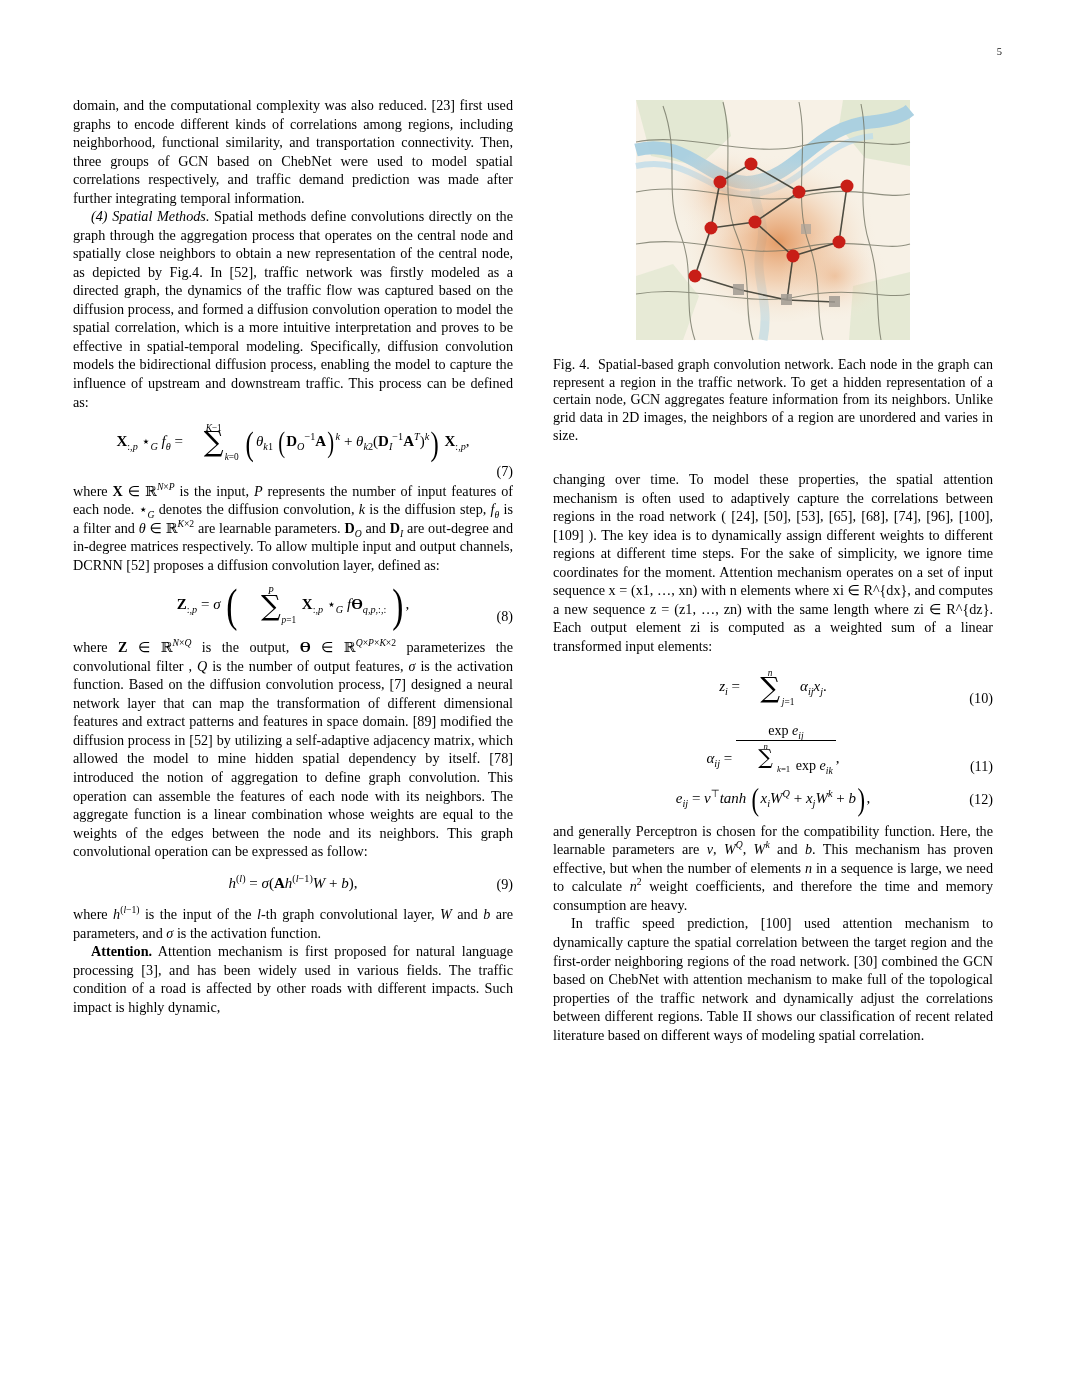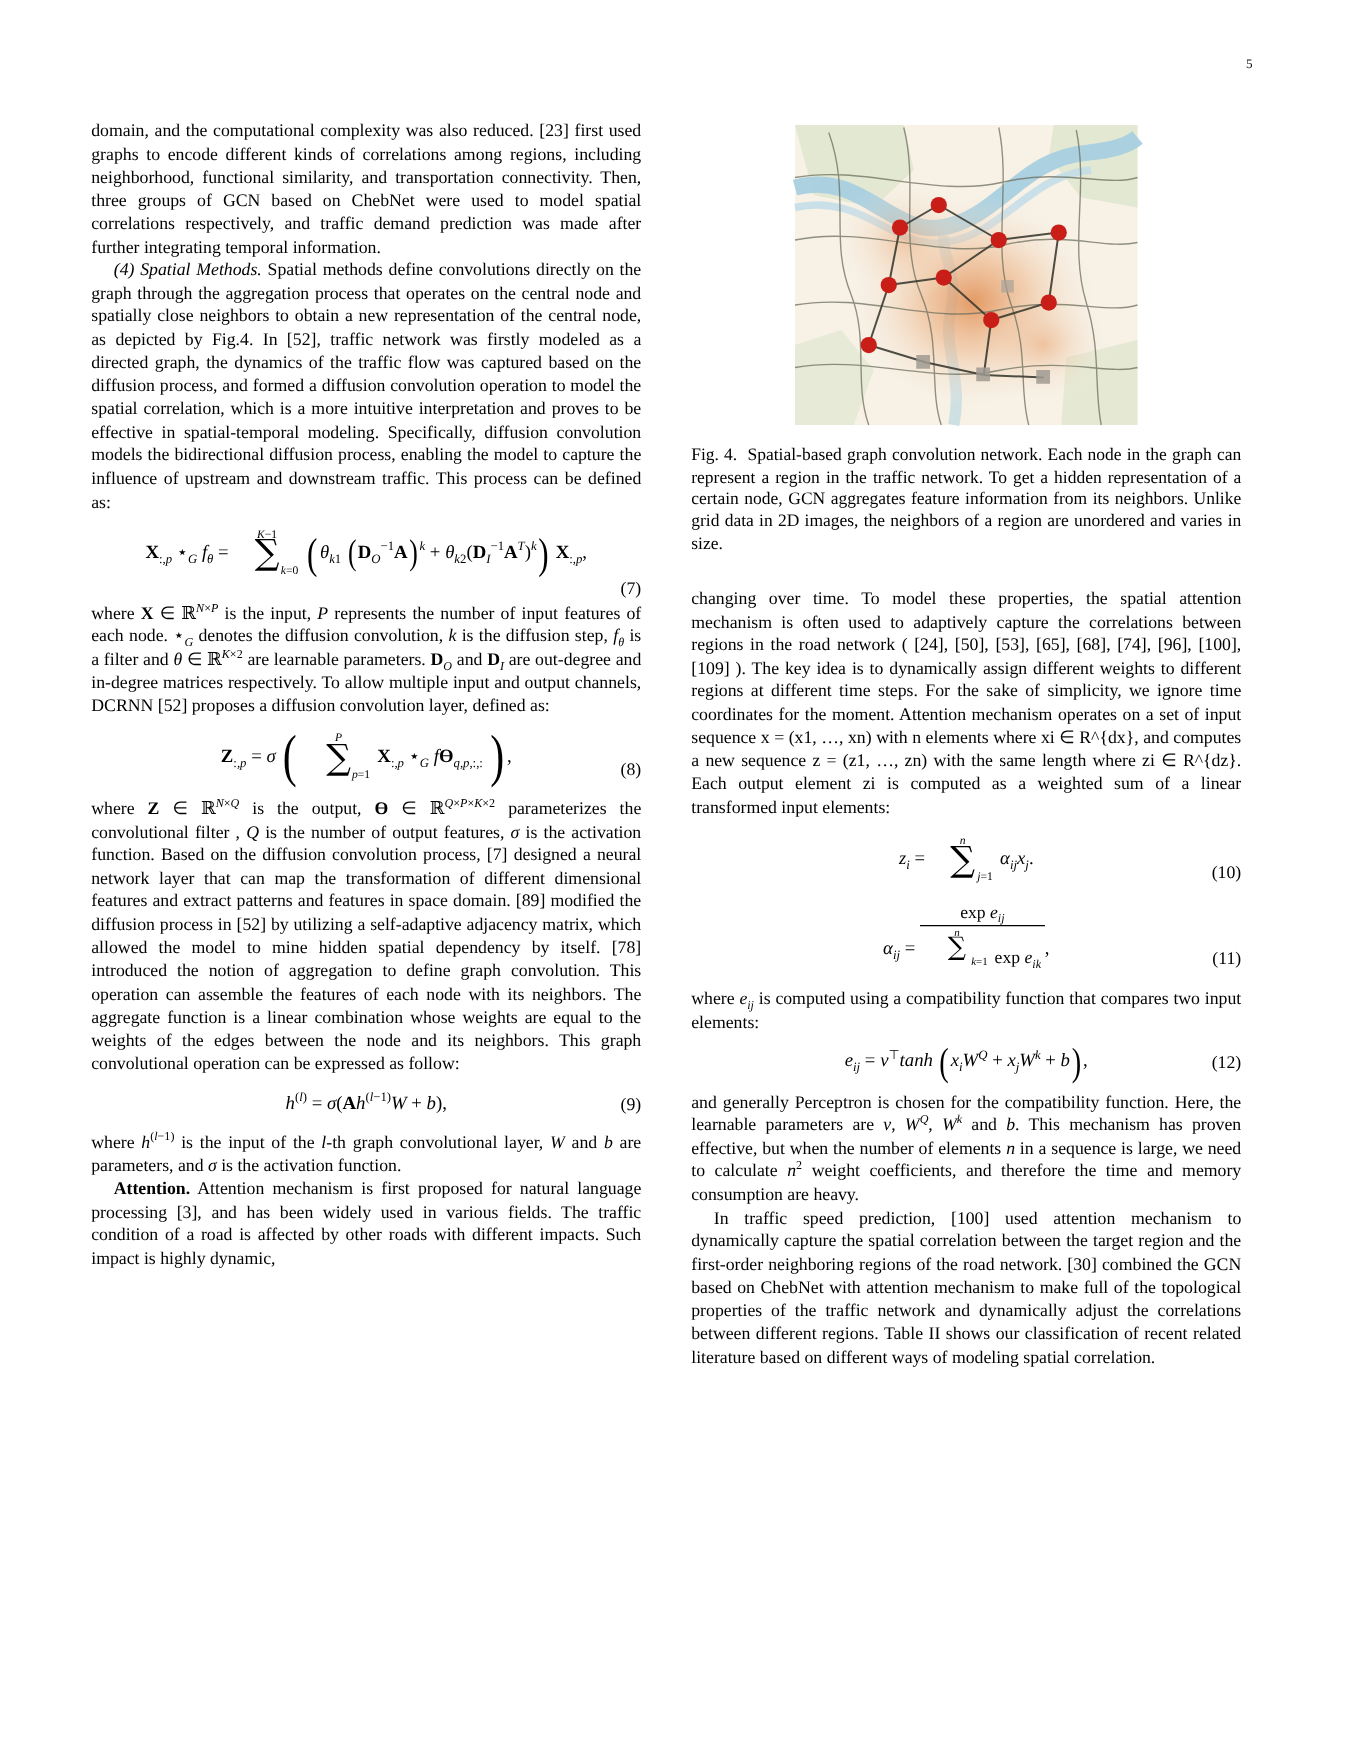--- a/index.html
+++ b/index.html
@@ -328,23 +328,20 @@
       <span class="body" style="font-size:15px">
         <i>α</i><sub><i>ij</i></sub> =
         <span class="frac">
           <span class="num">exp <i>e</i><sub><i>ij</i></sub></span>
           <span class="den"><span class="sum" style="vertical-align:-0.05em"><span class="top"><i>n</i></span><span class="big" style="font-size:1.45em">∑</span><span class="bot"><i>k</i>=1</span></span> exp <i>e</i><sub><i>ik</i></sub></span>
         </span>,
       </span>
       <span class="eqnum">(11)</span>
     </div>
 
-    <p style="text-indent:0">
-      where <i>e</i><sub><i>ij</i></sub> is computed using a compatibility function that compares two input elements:
-    </p>
 
     <div class="eq" style="margin-top:13px; margin-bottom:13px;">
       <span class="body" style="font-size:15px">
         <i>e</i><sub><i>ij</i></sub> = <i>v</i><sup>⊤</sup><i>tanh</i>
         <span class="paren" style="font-size:2.1em; line-height:0.45">(</span><i>x</i><sub><i>i</i></sub><i>W</i><sup><i>Q</i></sup>
         + <i>x</i><sub><i>j</i></sub><i>W</i><sup><i>k</i></sup> + <i>b</i><span class="paren" style="font-size:2.1em; line-height:0.45">)</span>,
       </span>
       <span class="eqnum">(12)</span>
     </div>
 

